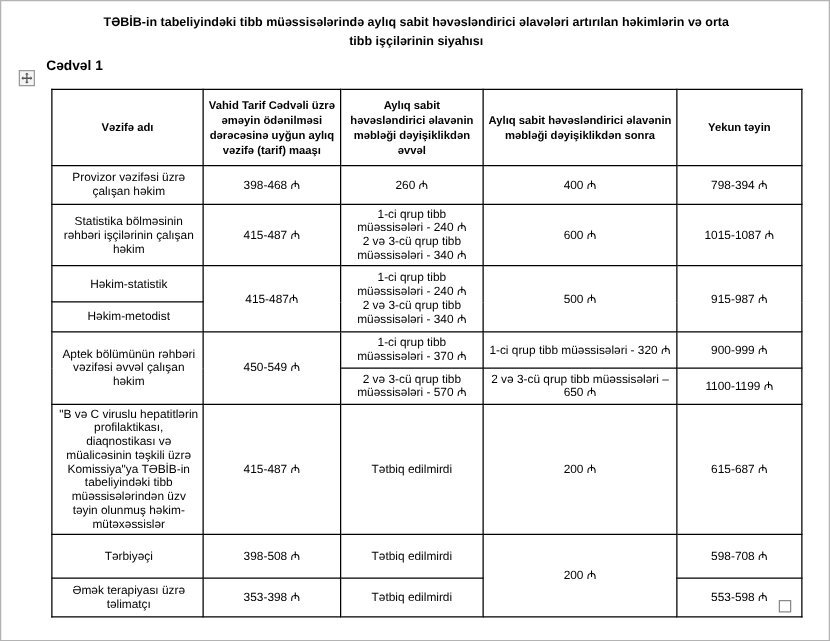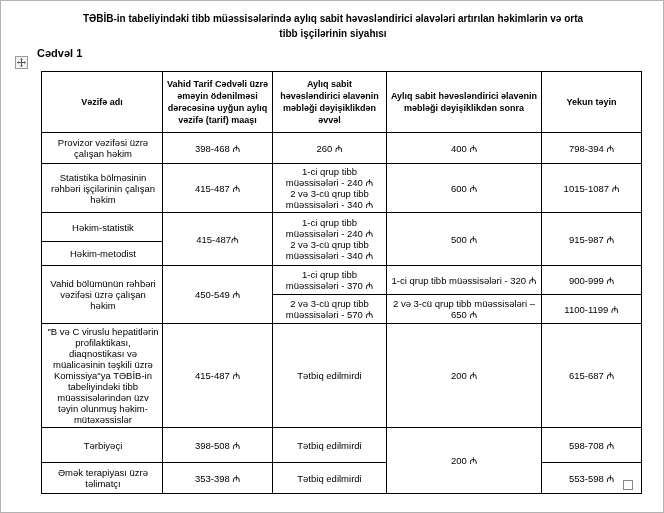--- a/index.html
+++ b/index.html
@@ -139,21 +139,21 @@
 müəssisələri - 240 ₼
 2 və 3-cü qrup tibb
 müəssisələri - 340 ₼</td>
       <td rowspan="2">500 ₼</td>
       <td rowspan="2">915-987 ₼</td>
     </tr>
     <tr style="height:24px">
       <td class="col1">Həkim-metodist</td>
     </tr>
     <tr style="height:29px">
-      <td class="col1" rowspan="2">Vahid bölümünün rəhbəri vəzifəsi üzrə çalışan həkim</td>
+      <td class="col1" rowspan="2">Aptek bölümünün rəhbəri vəzifəsi əvvəl çalışan həkim</td>
       <td rowspan="2">450-549 ₼</td>
       <td>1-ci qrup tibb
 müəssisələri - 370 ₼</td>
       <td>1-ci qrup tibb müəssisələri - 320 ₼</td>
       <td>900-999 ₼</td>
     </tr>
     <tr style="height:29px">
       <td>2 və 3-cü qrup tibb
 müəssisələri - 570 ₼</td>
       <td>2 və 3-cü qrup tibb müəssisələri –

